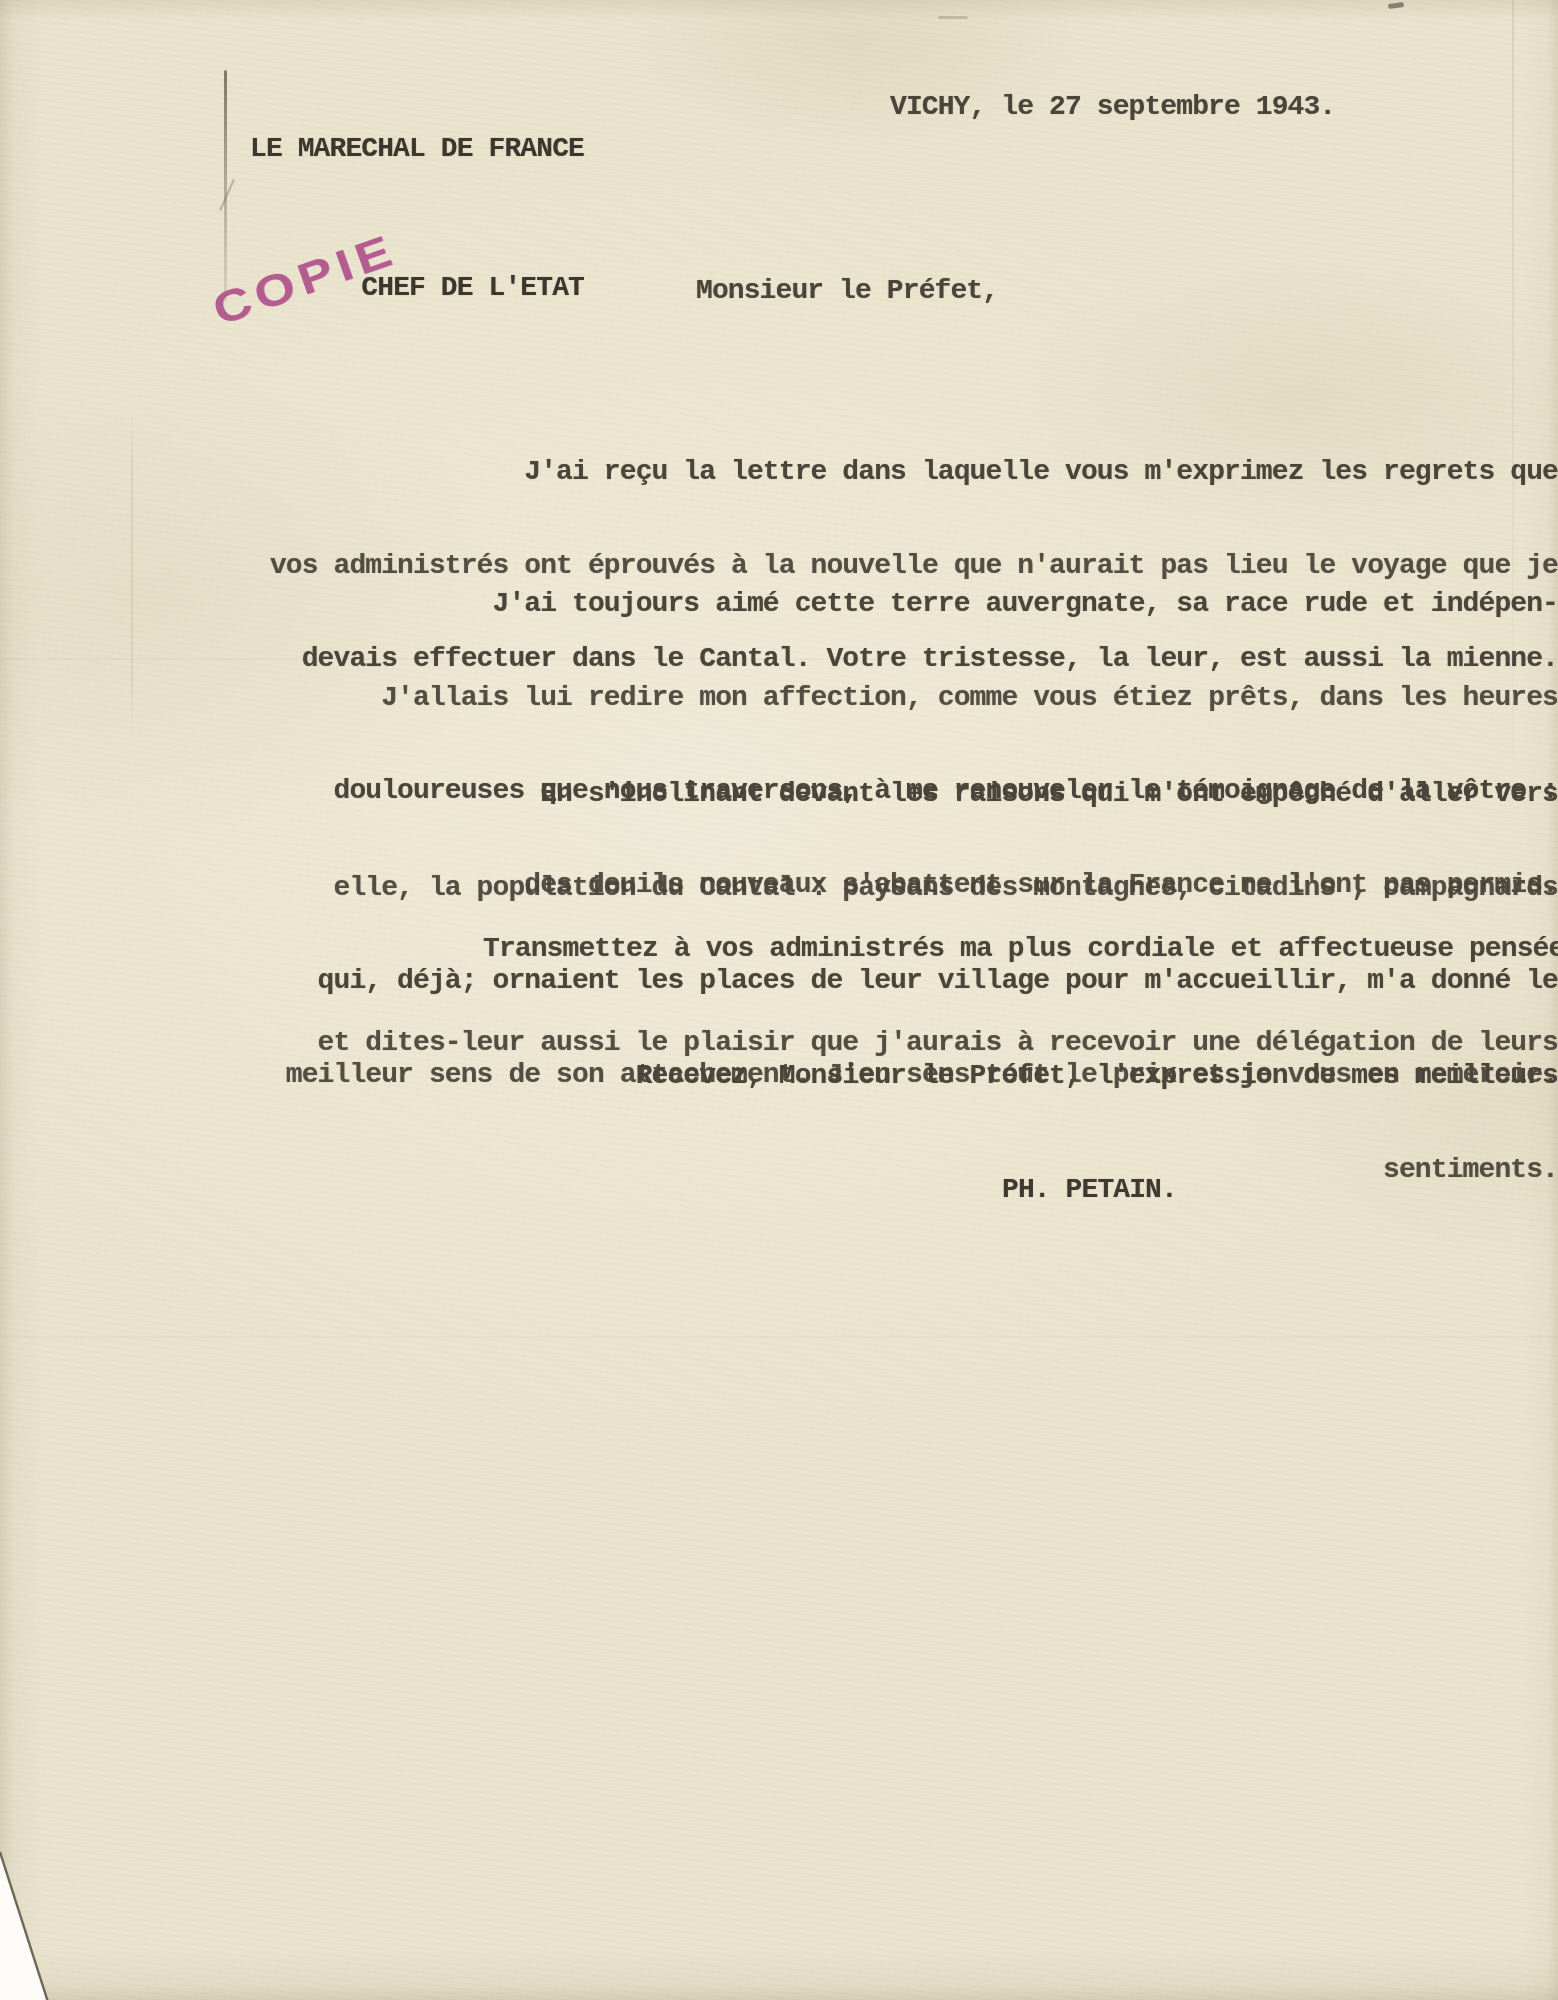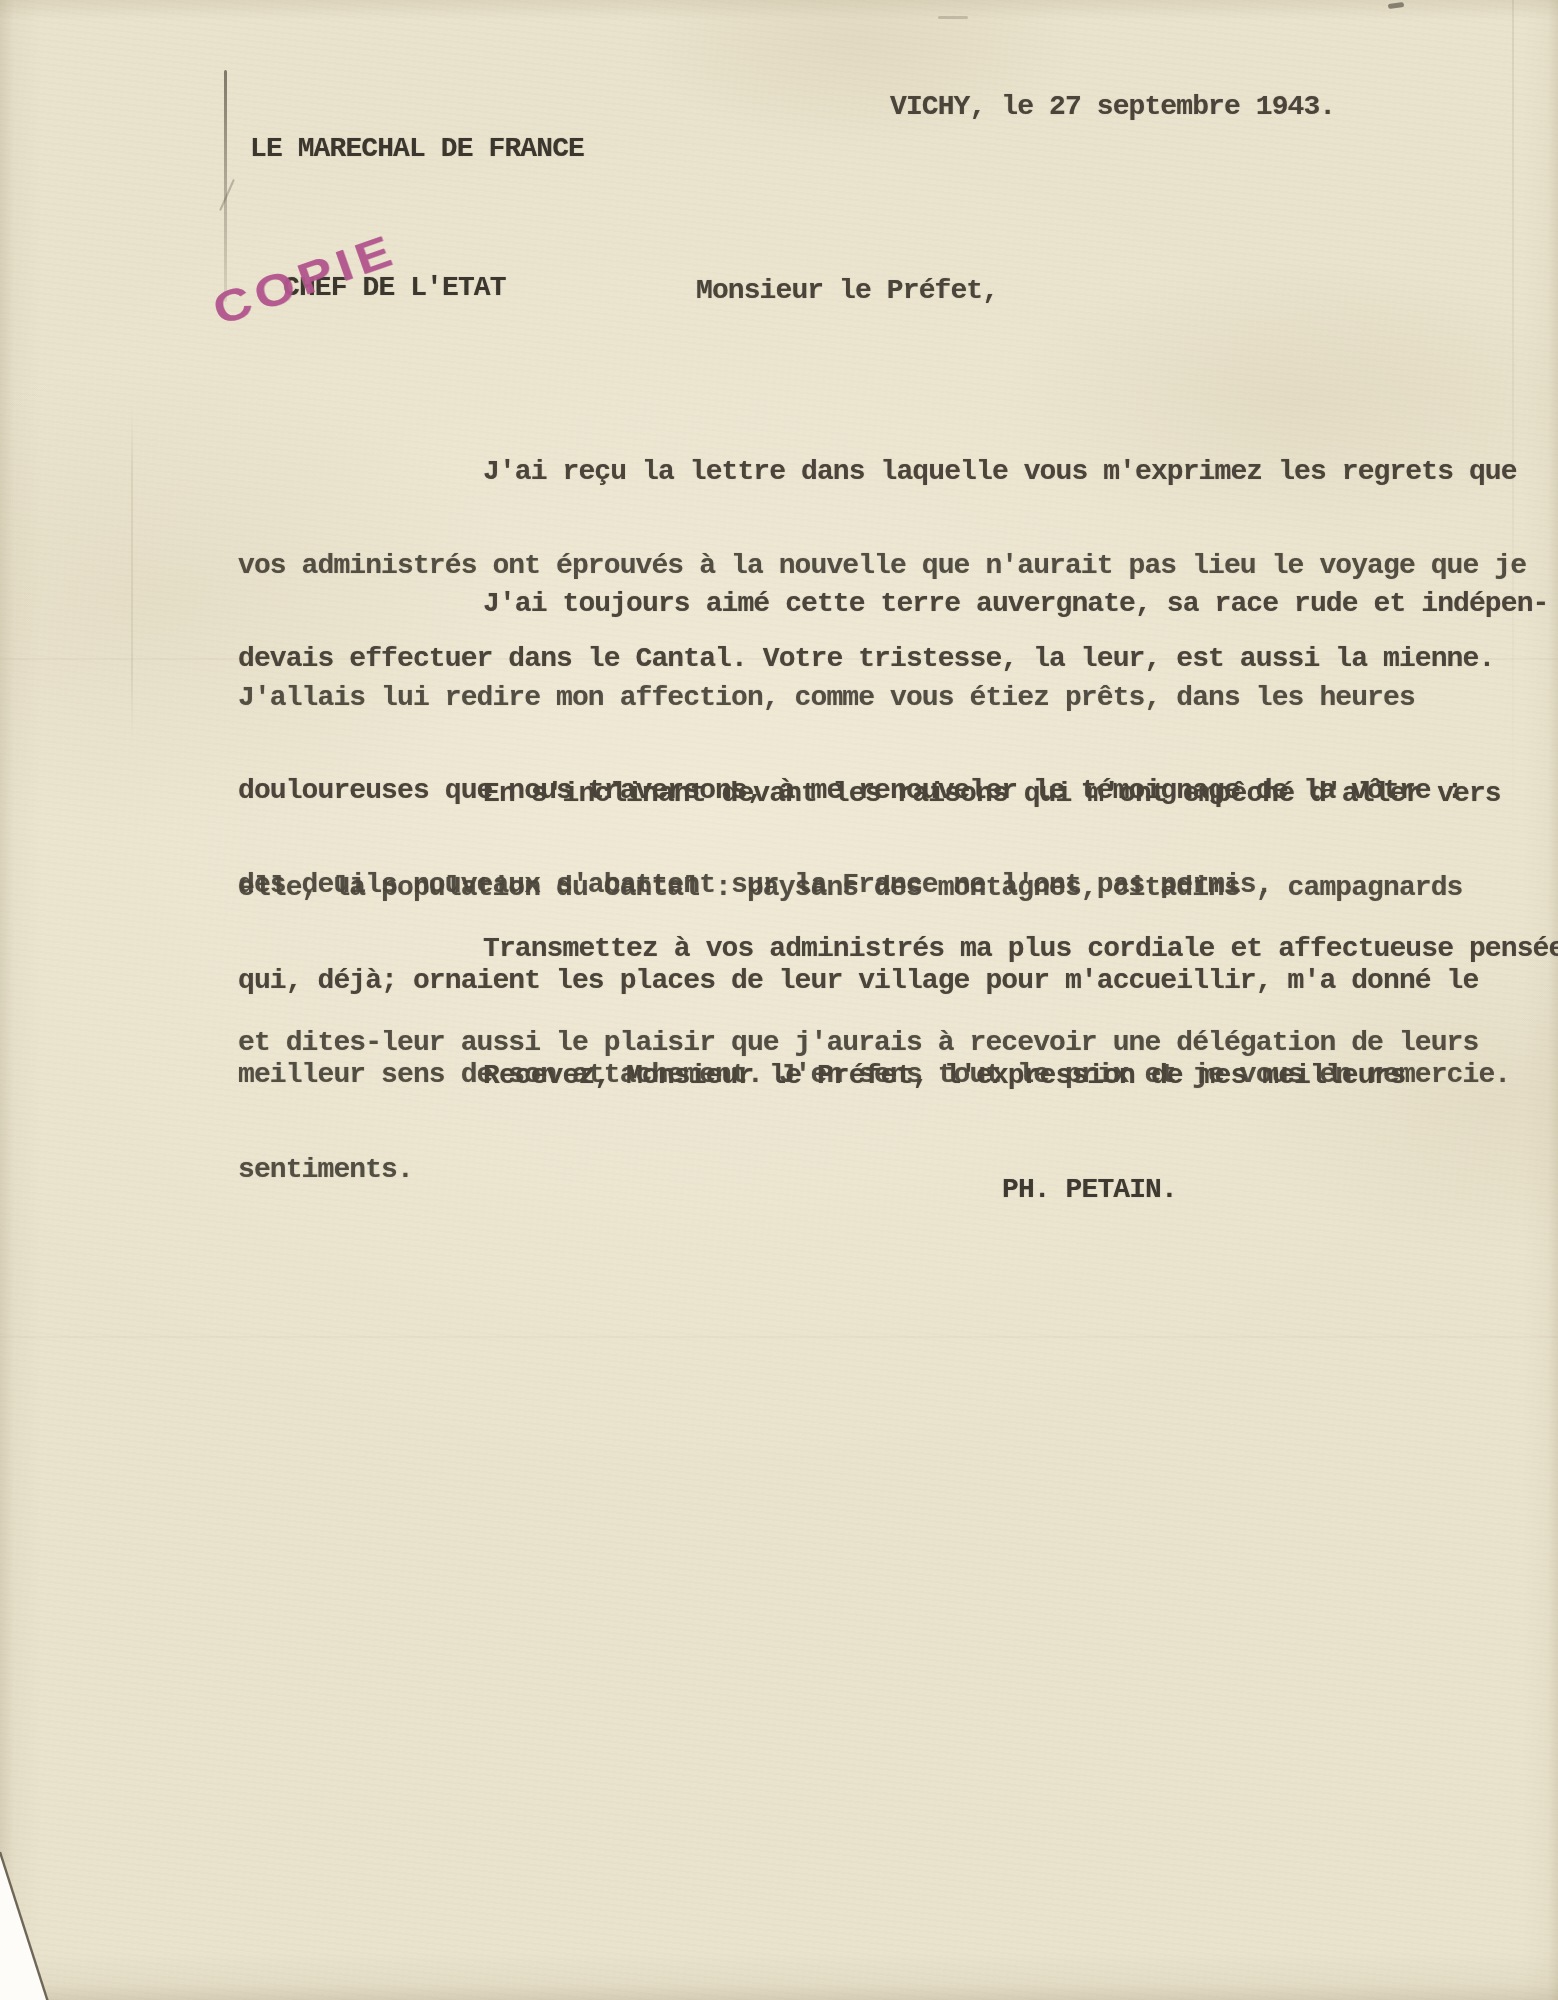--- a/index.html
+++ b/index.html
@@ -19,20 +19,21 @@
       repeating-linear-gradient(96deg, rgba(255,255,255,0.025) 0 3px, transparent 3px 7px),
       #e9e2cc;
   }
   .text-layer{position:absolute;inset:0;filter:blur(0.3px);}
   .typewriter{
     position:absolute;
     font-family:"Liberation Mono","DejaVu Sans Mono",monospace;
     font-size:28px;font-weight:700;letter-spacing:-0.9px;
     color:#4a443a;white-space:pre;
     text-shadow:0 0 1px rgba(74,68,58,0.45);
+    text-align:right;
   }
   .line{height:31.7px;line-height:31.7px;white-space:pre;}
   .para{left:238px;width:1320px;}
   .para .line:first-child{text-indent:245px;}
   .para .line:nth-child(2n){opacity:.94;}
   .letterhead{left:250px;top:70px;color:#3c372e;}
   .letterhead .line{height:33px;line-height:33px;}
   .letterhead .lh2{margin-left:33px;margin-top:44px;}
   .dateline{left:890px;top:91px;}
   .salutation{left:662px;top:275px;margin-left:34px;}

